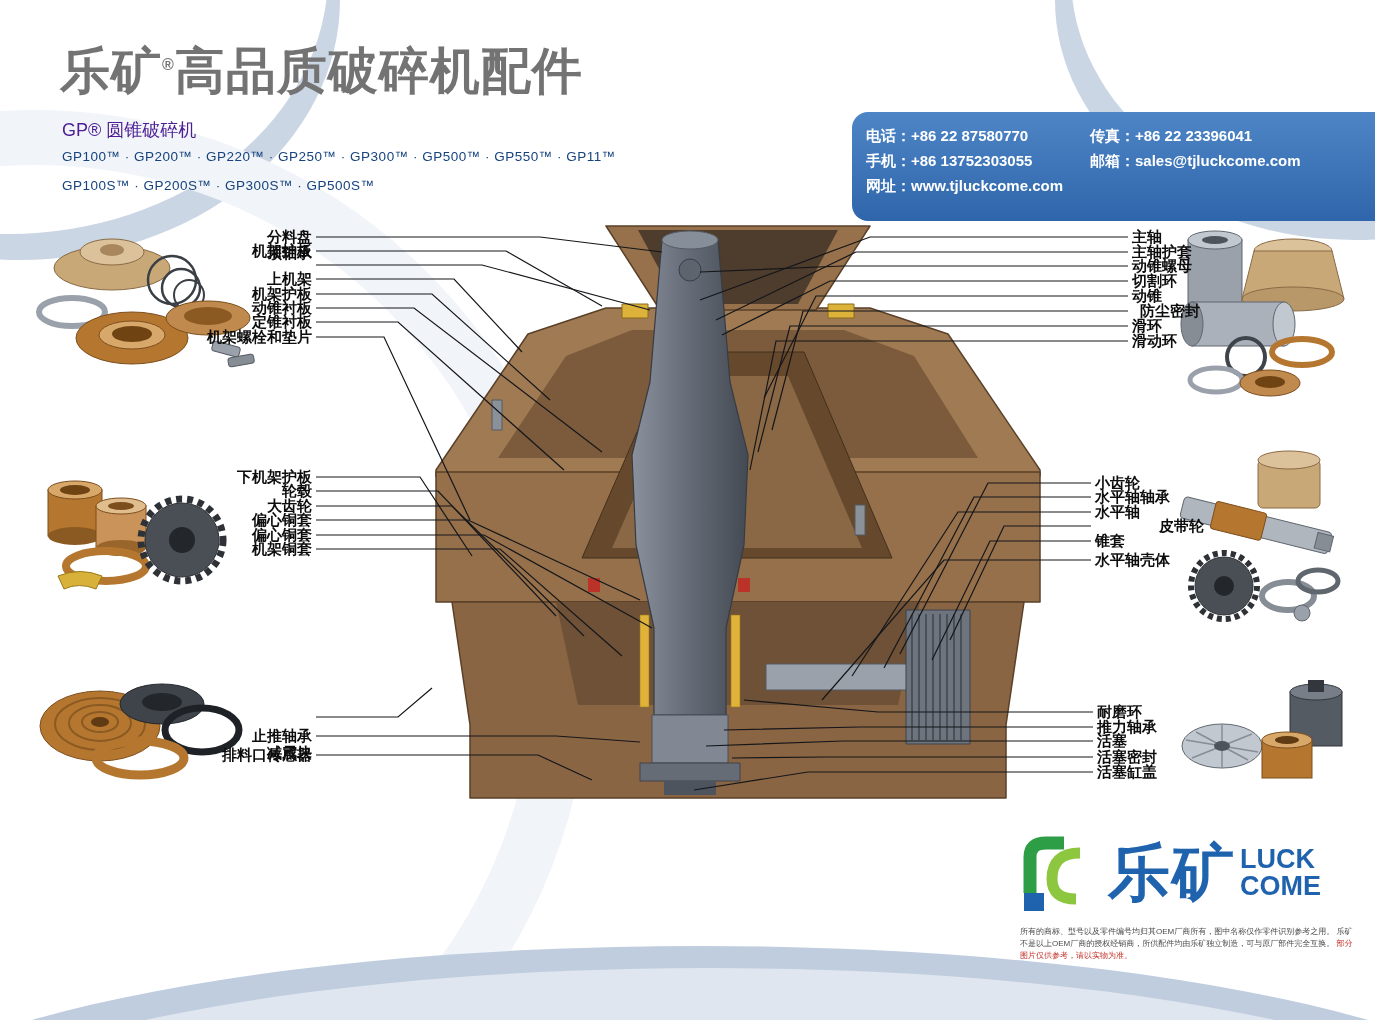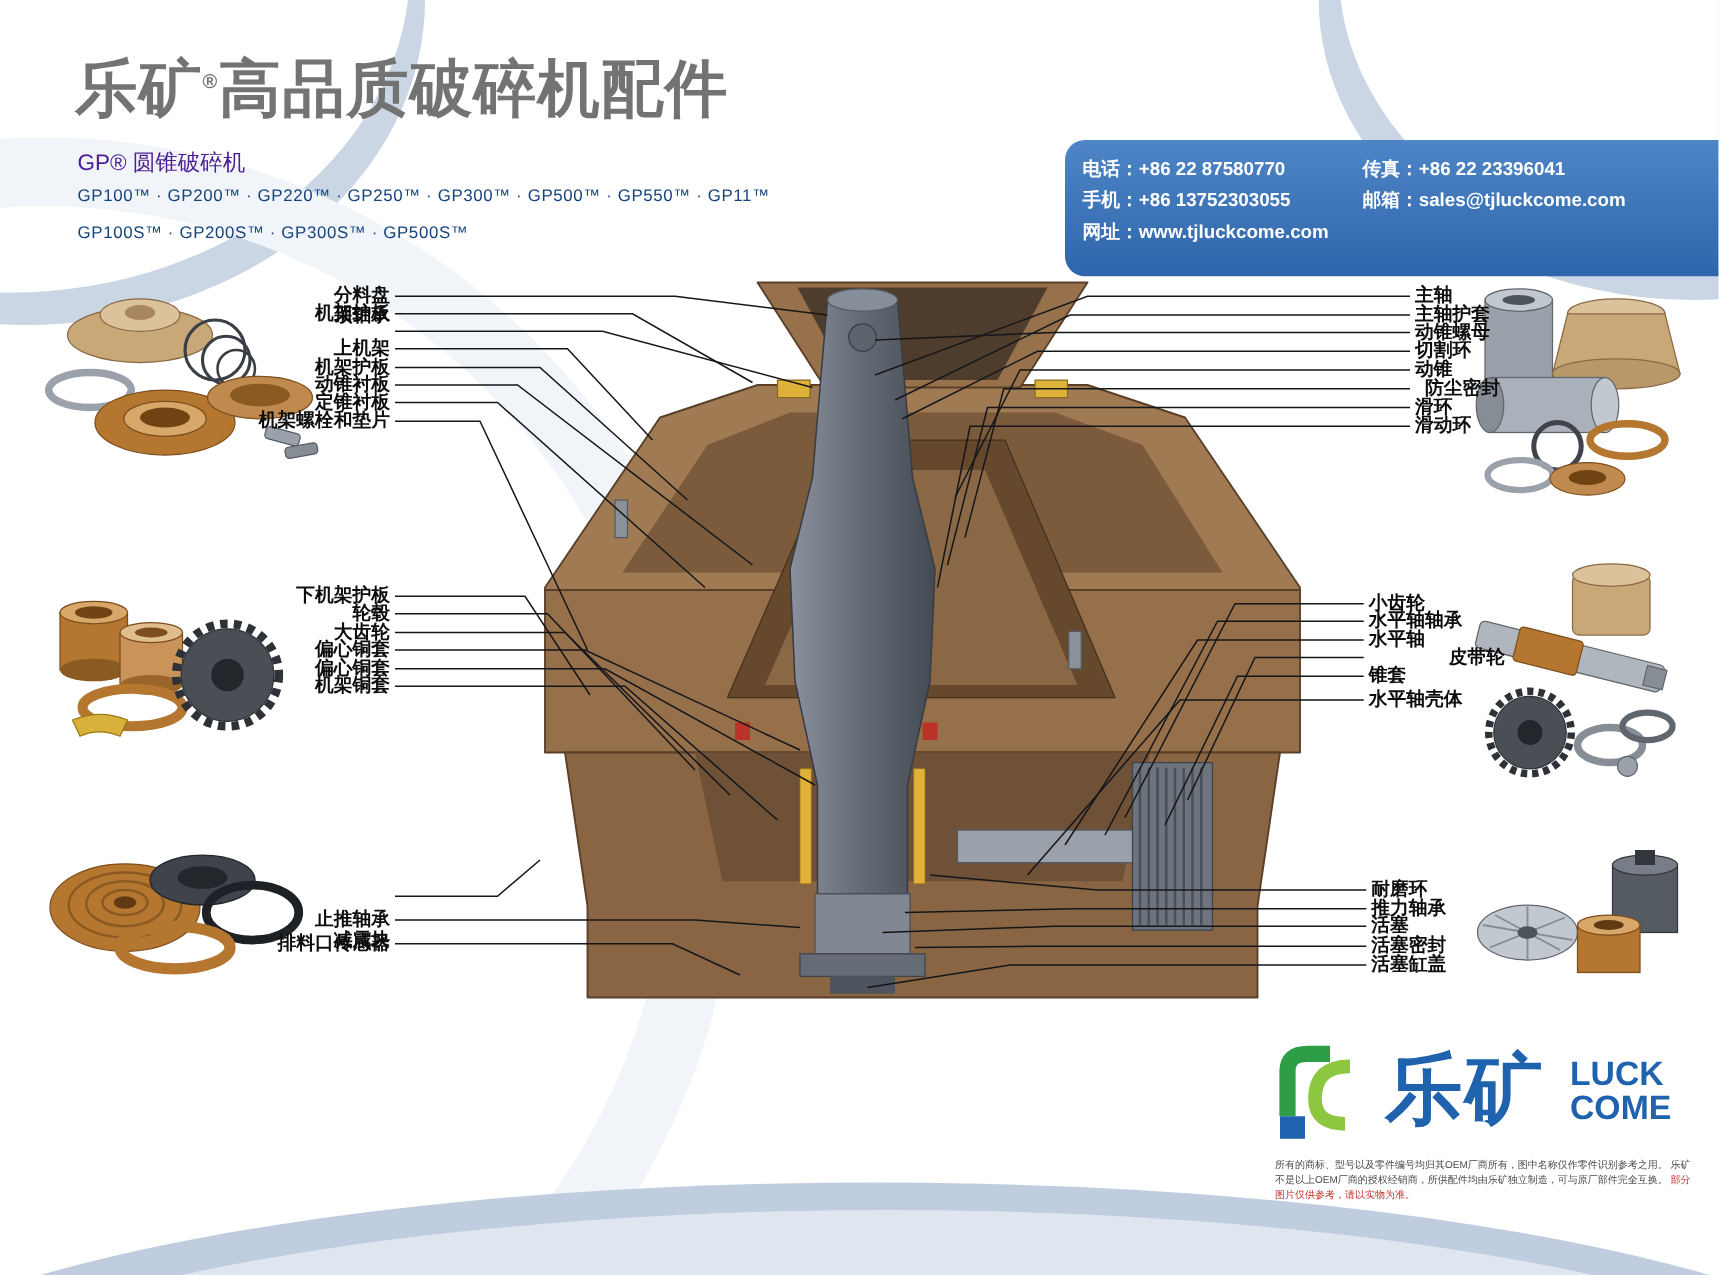--- a/index.html
+++ b/index.html
@@ -31,21 +31,21 @@
 
   .main-svg{position:absolute;left:0;top:0;z-index:2;}
 
   .plabel{position:absolute;font-size:15px;font-weight:bold;color:#0d0d0d;white-space:nowrap;
           z-index:3;line-height:12px;}
   .pl{left:162px;width:150px;text-align:right;}
   .pr{text-align:right;}
 
   .logo{position:absolute;left:1016px;top:831px;display:flex;align-items:center;z-index:2;}
   .logo-cn{font-size:62px;font-weight:900;color:#1f63ae;letter-spacing:2px;line-height:84px;margin-left:8px;}
-  .logo-en{display:flex;flex-direction:column;margin-left:20px;font-size:27px;font-weight:900;
+  .logo-en{display:flex;flex-direction:column;margin-left:4px;font-size:27px;font-weight:900;
            color:#1f63ae;line-height:27px;}
 
   .disclaimer{position:absolute;left:1020px;top:926px;width:340px;font-size:8px;color:#4a4a4a;
               line-height:1.5;z-index:3;}
   .disc-red{color:#c03028;}
 </style>
 </head>
 <body>
 
 <div class="page">

